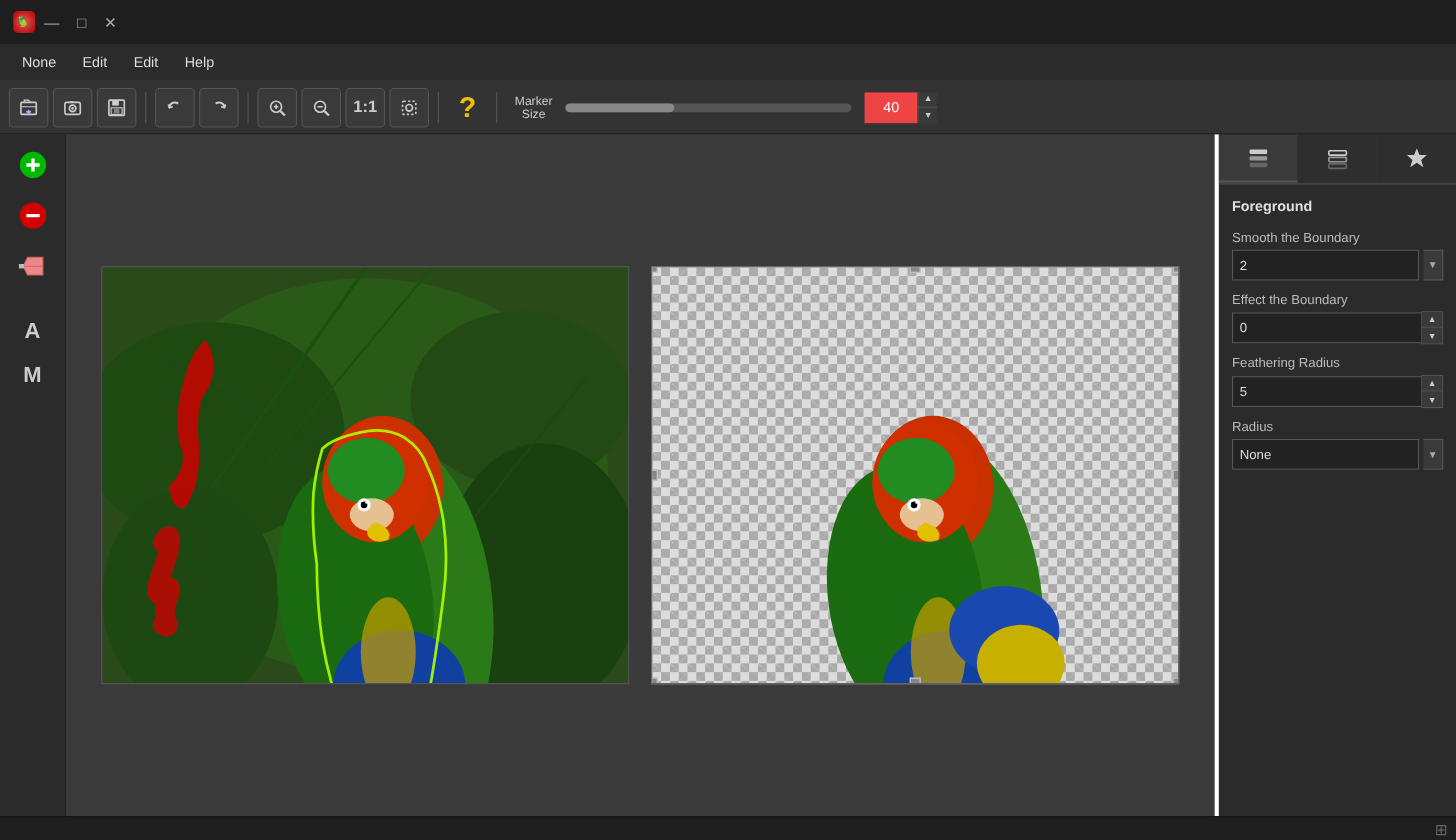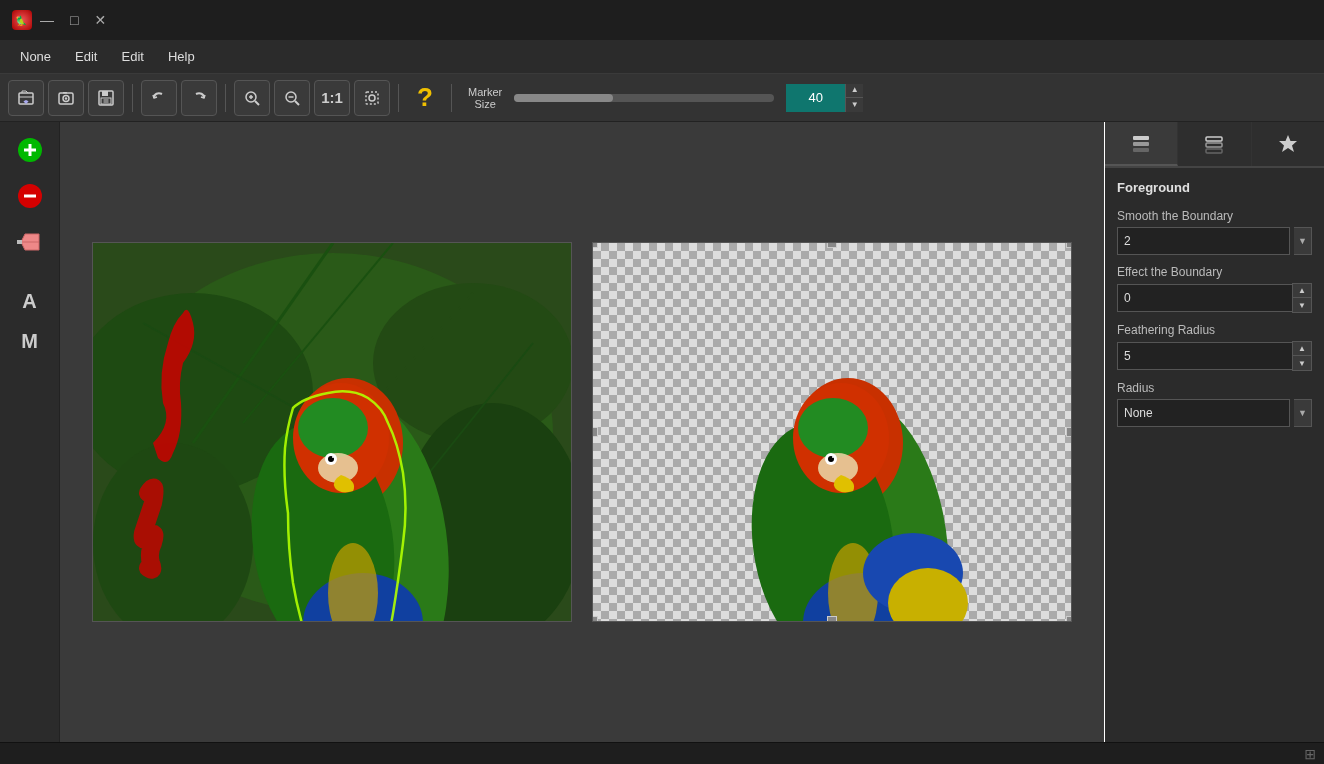--- a/index.html
+++ b/index.html
@@ -109,22 +109,22 @@
       position: relative;
       cursor: pointer;
     }
     .marker-slider-fill {
       height: 100%;
       background: #888;
       border-radius: 4px;
       width: 38%;
     }
     .marker-size-display {
-      width: 59px; height: 28px;
-      background: #0f766e;
+      width: 48px; height: 28px;
+      background: #ef4444;
       color: #fff;
       font-size: 13px;
       text-align: center;
       line-height: 28px;
       border: none;
       padding: 0 4px;
     }
     .spin-btns {
       display: flex; flex-direction: column;
     }
@@ -196,21 +196,21 @@
     .image-panel {
       position: relative;
       background: #444;
       border: 1px solid #555;
     }
 
     
     #right-panel {
       width: 220px;
       background: #2b2b2b;
-      border-left: 1px solid #ffffff;
+      border-left: 4px solid #ffffff;
       display: flex;
       flex-direction: column;
       flex-shrink: 0;
       overflow-y: auto;
     }
 
     .panel-tabs {
       display: flex;
       border-bottom: 2px solid #444;
       background: #252525;

